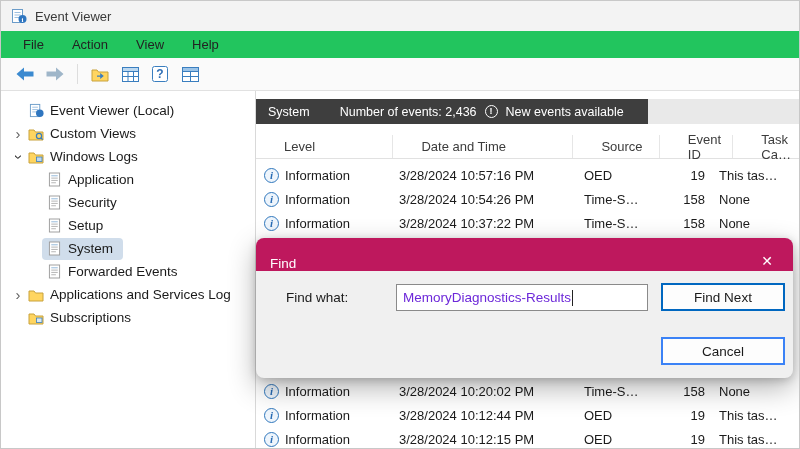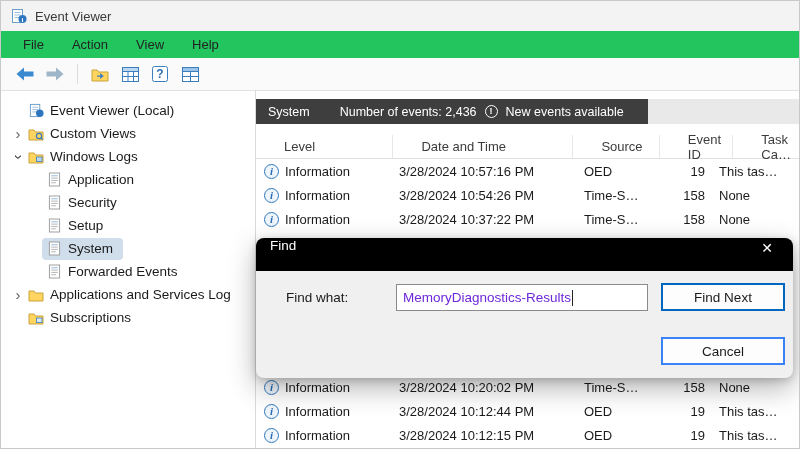--- a/index.html
+++ b/index.html
@@ -45,40 +45,40 @@
   .ep-title { margin-right:22px; }
   .events-header-right { position:absolute; top:8px; left:392px; right:0; height:25px; background:#e9e9e9; }
   .alert-badge { width:13px; height:13px; flex:none; border:1px solid #ffffff; border-radius:50%;
     font-size:9px; line-height:11px; text-align:center; color:#ffffff; font-weight:bold; }
   .grid-header { position:absolute; top:44px; left:0; right:0; height:24px;
     display:flex; background:#ffffff; border-bottom:1px solid #e1e1e1;
     font-size:13px; color:#3c3c3c; }
   .col { display:flex; align-items:center; padding:0 8px; border-right:1px solid #e6e6e6;margin-left:20px; }
   .col-level { width:135px; } .col-date { width:185px; } .col-source { width:75px; }
   .col-eventid { width:60px; } .col-task { flex:1; border-right:none; }
-  .row { position:absolute; left:0; right:0; height:24px; display:flex; align-items:center;
+  .row { position:absolute; left:0; right:0; height:24px; display:flex; align-items:flex-end;
     font-size:13px; color:#1b1b1b; background:#ffffff; }
   .cell { display:flex; align-items:center; }
   .cell-level { width:135px; padding-left:8px; gap:6px; }
   .cell-date { width:185px; padding-left:8px; }
   .cell-source { width:75px; padding-left:8px; }
   .cell-eventid { width:60px; justify-content:flex-end; padding-right:6px; }
   .cell-task { flex:1; padding-left:8px; }
   .info-icon { width:15px; height:15px; flex:none; border-radius:50%;
     border:1px solid #3178bd; background:#eef5fc; color:#2a6db5;
     font-family:"Liberation Serif", serif; font-style:italic; font-weight:bold;
     font-size:11px; line-height:13px; text-align:center; }
   .info-icon::before { content:"i"; }
   
   .find-dialog { position:absolute; left:255px; top:237px; width:537px; height:140px;
     border-radius:8px; background:#f0f0f0; z-index:10;
     box-shadow:0 10px 28px rgba(0,0,0,0.30), 0 2px 8px rgba(0,0,0,0.18);
     font-size:13.5px; }
-  .find-title { height:33px; background:#000000; border-radius:8px 8px 0 0;
-    display:flex; align-items:flex-start; color:#ffffff; padding:0 14px; font-size:13.5px; }
+  .find-title { height:33px; background:#be185d; border-radius:8px 8px 0 0;
+    display:flex; align-items:flex-end; color:#ffffff; padding:0 14px; font-size:13.5px; }
   .find-close { margin-left:auto; font-size:14px; padding:2px 6px; }
   .find-label { position:absolute; left:30px; top:52px; color:#1a1a1a; }
   .find-input { position:absolute; left:140px; top:46px; width:252px; height:27px;
     background:#ffffff; border:1px solid #8a8a8a; display:flex; align-items:center;
     padding:0 6px; color:#6d28d9; }
   .caret { width:1px; height:16px; background:#222222; margin-left:1px; }
   .btn { position:absolute; left:405px; width:124px; height:28px; border-radius:0;
     background:#fdfdfd; display:flex; align-items:center; justify-content:center;
     color:#1a1a1a; }
   .btn-find { top:45px; border:2px solid #0067c0; }

